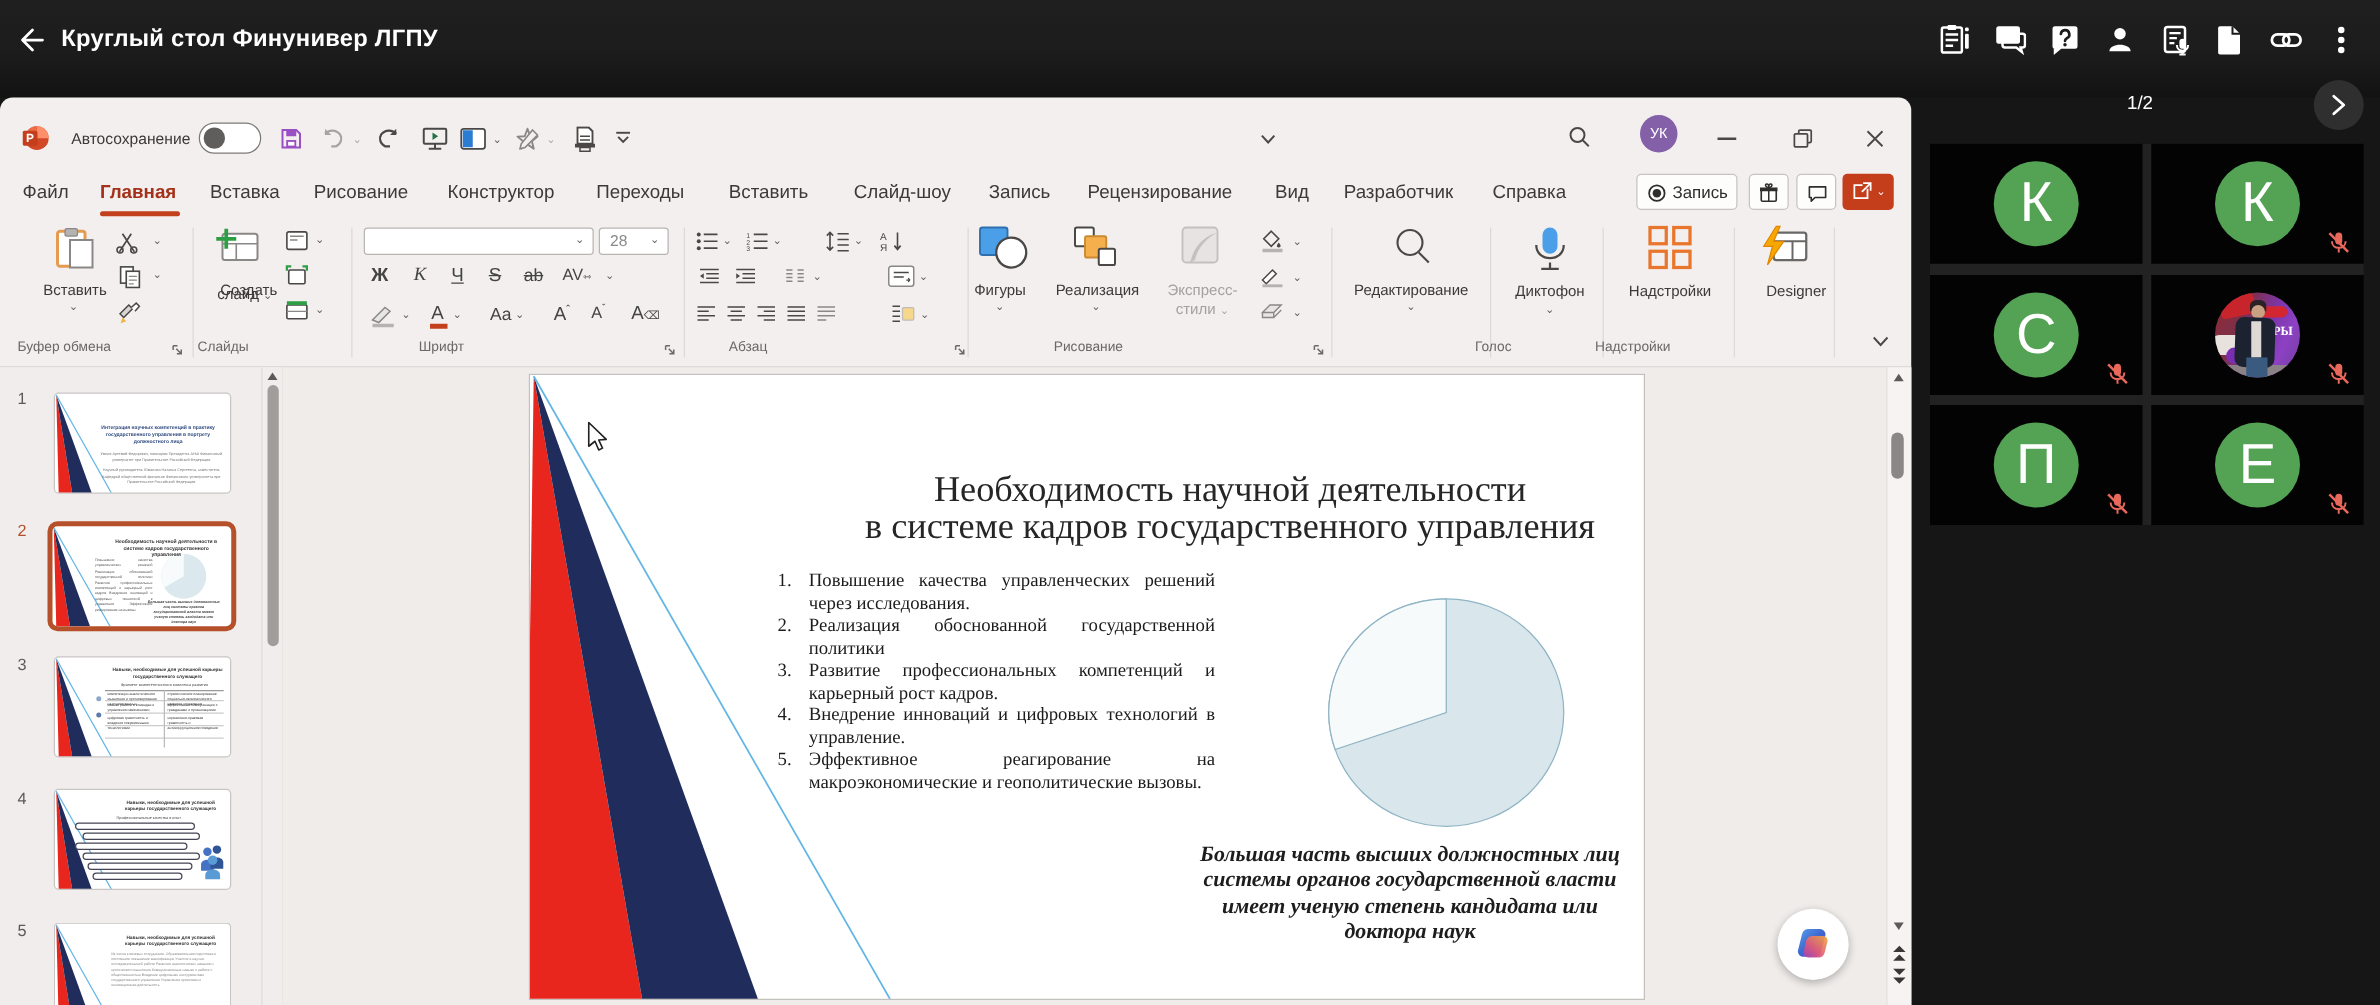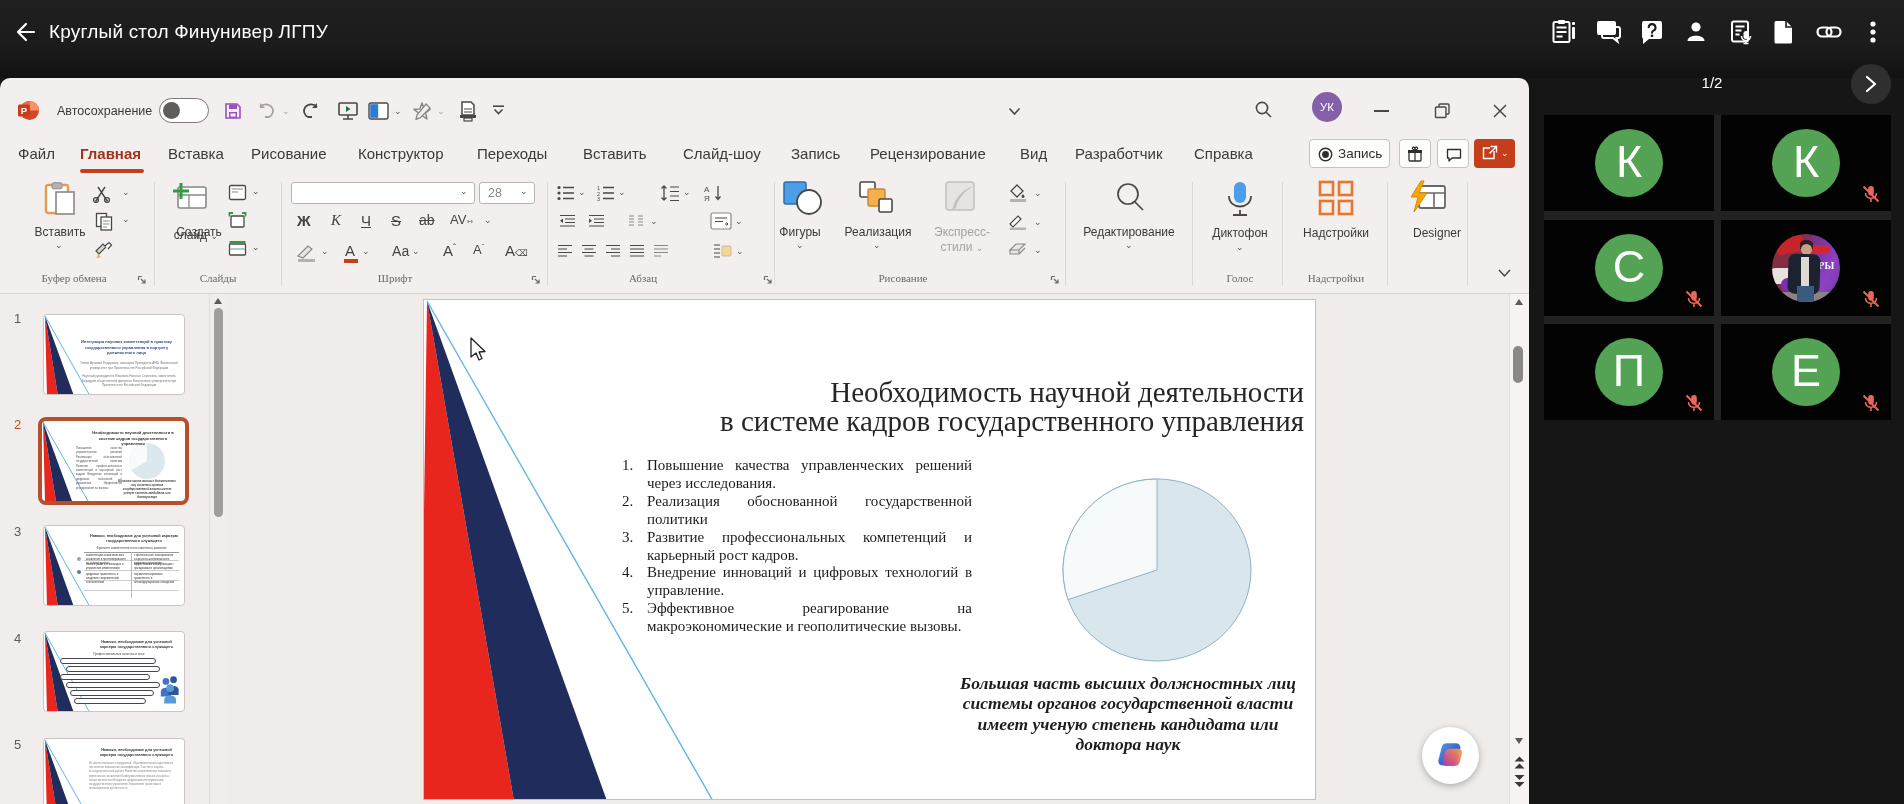--- a/index.html
+++ b/index.html
@@ -1,32 +1,32 @@
 <!DOCTYPE html>
 <html><head>
 <meta charset="utf-8">
 <style>
   * { margin:0; padding:0; box-sizing:border-box; }
   html,body { width:1904px; height:804px; overflow:hidden; }
   body { font-family:"Liberation Sans", sans-serif; background:#161616; position:relative; }
   .abs { position:absolute; }
   #topbar { position:absolute; left:0; top:0; width:1904px; height:78px;
     background:linear-gradient(#1f1f1f 0%, #1c1c1c 55%, #121212 100%); }
-  #apptitle { position:absolute; left:49px; top:21px; color:#fff; font-size:19px; font-weight:normal; letter-spacing:.2px; }
+  #apptitle { position:absolute; left:49px; top:21px; color:#fff; font-size:19px; font-weight:bold; letter-spacing:.2px; }
   #backarrow { position:absolute; left:10px; top:19px; width:26px; height:26px; }
   .topicon { position:absolute; top:19px; width:26px; height:26px; }
   
   #ppt { position:absolute; left:0; top:78px; width:1529px; height:726px; background:#f3efee;
     border-radius:10px 10px 0 0; }
   #titlebar { position:absolute; left:0; top:0; width:1529px; height:58px; }
   #menubar { position:absolute; left:0; top:58px; width:1529px; height:40px; }
   .tab { position:absolute; top:9px; font-size:15px; color:#3b3a39; }
   #ribbon { position:absolute; left:0; top:98px; width:1529px; height:118px; border-bottom:1px solid #d8d4d2; }
   .gsep { position:absolute; top:6px; height:104px; width:1px; background:#dcd9d7; }
-  .glabel { position:absolute; top:96px; font-size:11px; color:#6b6966; width:120px; text-align:center;font-family:Liberation Serif, serif; }
+  .glabel { position:absolute; top:96px; font-size:11px; color:#6b6966; width:120px; text-align:left; }
   .launcher { position:absolute; top:99px; width:10px; height:10px; }
   .btext { position:absolute; font-size:12px; color:#3b3a39; }
   .chev { position:absolute; font-size:9px; color:#5a5856; }
   #content { position:absolute; left:0; top:216px; width:1529px; height:510px; background:#efecea; }
   #thumbpanel { position:absolute; left:0; top:0; width:226px; height:510px; background:#f1edec; border-right:1px solid #d2cfcd; }
   .slnum { position:absolute; left:14px; font-size:13px; color:#5c5a58; }
   .thumb { position:absolute; left:43px; width:142px; height:81px; background:#fff; border:1px solid #c8c5c3; border-radius:4px; overflow:hidden; }
   #canvas-scroll { position:absolute; left:1509px; top:0; width:20px; height:510px; background:#f6f3f2; border-left:1px solid #e2dfdd; }
   #slide { position:absolute; left:423px; top:5px; width:893px; height:501px; background:#fff; border:1px solid #c3c0be; overflow:hidden; }
   
@@ -491,21 +491,21 @@
         <div class="abs" style="left:4px;top:4px;width:0;height:0;border-left:4.5px solid transparent;border-right:4.5px solid transparent;border-bottom:6px solid #5c5a58"></div>
         <div class="abs" style="left:3.5px;top:14px;width:9px;height:209px;background:#a09d9b;border-radius:5px"></div>
       </div>
     </div>
     <div id="slide">
       <svg width="893" height="501" viewBox="0 0 893 501" style="position:absolute;left:0;top:0">
         <polygon points="3,1 0,210 0,501 90,501" fill="#e8261d"></polygon>
         <polygon points="3,1 90,501 183,501" fill="#1f2c5c"></polygon>
         <line x1="3" y1="1" x2="289" y2="501" stroke="#62b5e5" stroke-width="1.4"></line>
       </svg>
-      <div class="abs" style="right:11px;top:78px;width:640px;text-align:right;font-family:'Liberation Serif',serif;font-size:29px;color:#262626;line-height:29.3px">Необходимость научной деятельности<br>в системе кадров государственного управления</div>
+      <div class="abs" style="right:11px;top:78px;width:640px;text-align:center;font-family:'Liberation Serif',serif;font-size:29px;color:#262626;line-height:29.3px">Необходимость научной деятельности<br>в системе кадров государственного управления</div>
       <div class="abs" style="left:198px;top:157px;width:350px">
         <ol id="slist">
           <li>
               <div>Повышение качества управленческих решений через&nbsp;исследования.</div>
             </li>
           <li>
               <div>Реализация обоснованной государственной политики</div>
             </li>
           <li>
               <div>Развитие профессиональных компетенций и карьерный рост кадров.</div>

